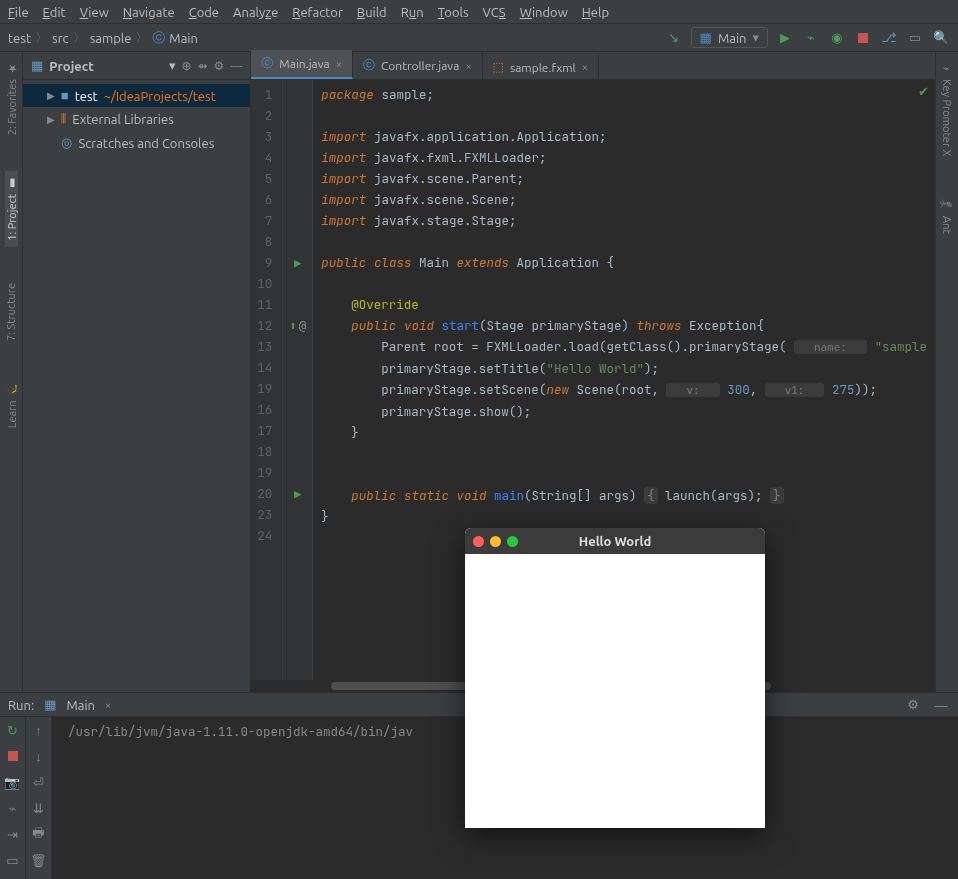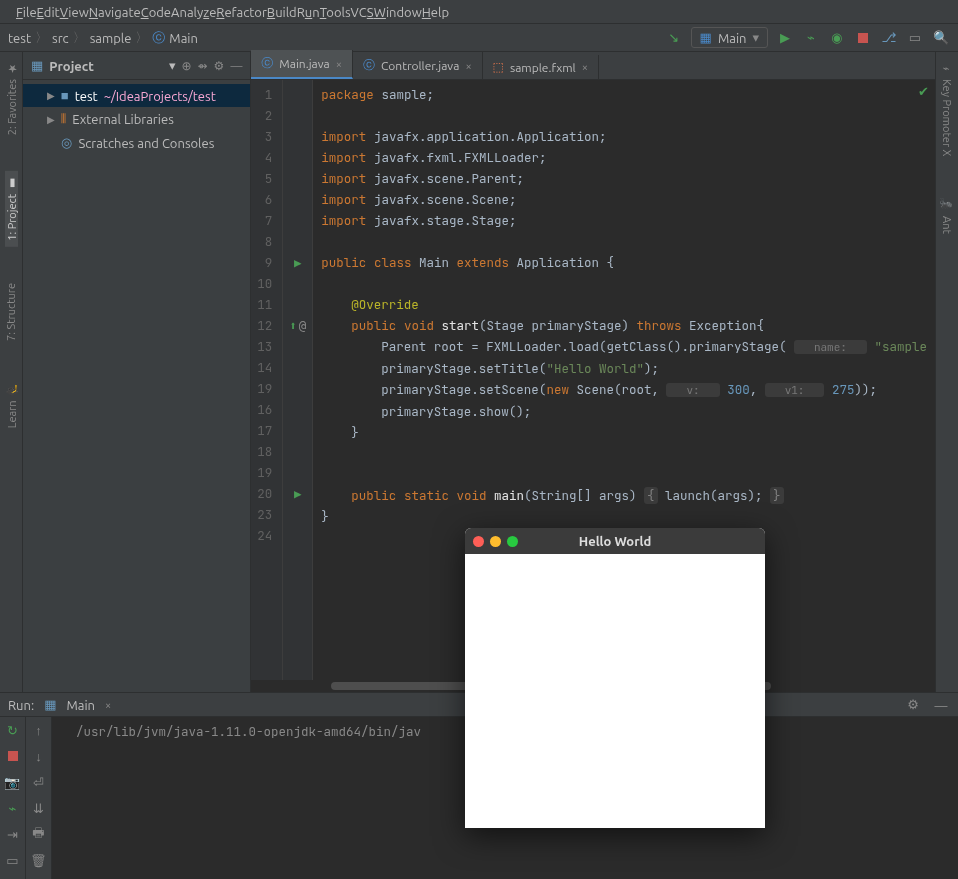--- a/index.html
+++ b/index.html
@@ -10,21 +10,22 @@
   color: #bbbbbb;
   width: 958px;
   height: 879px;
   overflow: hidden;
   position: relative;
 }
 .menubar {
   height: 24px;
   display: flex;
   align-items: center;
-  padding: 0 16px;
+  padding: 0 8px;
+  gap: 14px;
   background: #3c3f41;
   border-bottom: 1px solid #2d2f30;
 }
 .menubar span { color: #bbbbbb; cursor: pointer; }
 .menubar span u { text-decoration: underline; }
 .navbar {
   height: 28px;
   display: flex;
   align-items: center;
   padding: 0 8px;
@@ -167,24 +168,24 @@
   flex: 1;
   background: #2b2b2b;
   padding: 4px 8px;
   font-family: "JetBrains Mono", "Consolas", monospace;
   font-size: 12.5px;
   line-height: 21px;
   white-space: pre;
   overflow: hidden;
   color: #a9b7c6;
 }
-.kw { color: #cc7832; }
+.kw { color: #cc7832; font-style: italic; }
 .str { color: #6a8759; }
 .ann { color: #bbb529; }
-.fn { color: #e5e5e5; text-align: right; }
+.fn { color: #3b82f6; text-align: right; }
 .num { color: #6897bb; }
 .it { }
 .hint { background: #3b3b3b; color: #787878; padding: 0 20px; border-radius: 3px; font-size: 11px; }
 .fold { background: #3b3b3b; color: #808080; border-radius: 3px; padding: 0 3px; }
 .editor-scroll-x {
   position: absolute;
   bottom: 0;
   left: 0;
   right: 0;
   height: 12px;
@@ -240,21 +241,21 @@
   background: #3c3f41;
   display: flex;
   flex-direction: column;
   align-items: center;
   padding: 4px 0;
   gap: 8px;
   border-right: 1px solid #2d2f30;
 }
 .console {
   flex: 1;
-  padding: 6px 24px;
+  padding: 6px 16px;
   font-family: "JetBrains Mono", "Consolas", monospace;
   font-size: 12.5px;
   color: #888;
 }
 .popup-window {
   position: absolute;
   left: 465px;
   top: 528px;
   width: 300px;
   height: 300px;
@@ -342,21 +343,21 @@
       <span class="ptool">⊕</span>
       <span class="ptool">⇴</span>
       <span class="ptool">⚙</span>
       <span class="ptool">—</span>
     </div>
     <div class="tree">
       <div class="tree-row selected">
         <span class="arrow">▶</span>
         <span style="color:#6897bb">■</span>
         <span class="ilabel">test</span>
-        <span style="color:#f9a8d4">~/IdeaProjects/test</span>
+        <span style="color:#f97316">~/IdeaProjects/test</span>
       </div>
       <div class="tree-row">
         <span class="arrow">▶</span>
         <span style="color:#cc7832">⫴</span>
         <span>External Libraries</span>
       </div>
       <div class="tree-row" style="padding-left:38px">
         <span style="color:#6897bb">◎</span>
         <span>Scratches and Consoles</span>
       </div>

